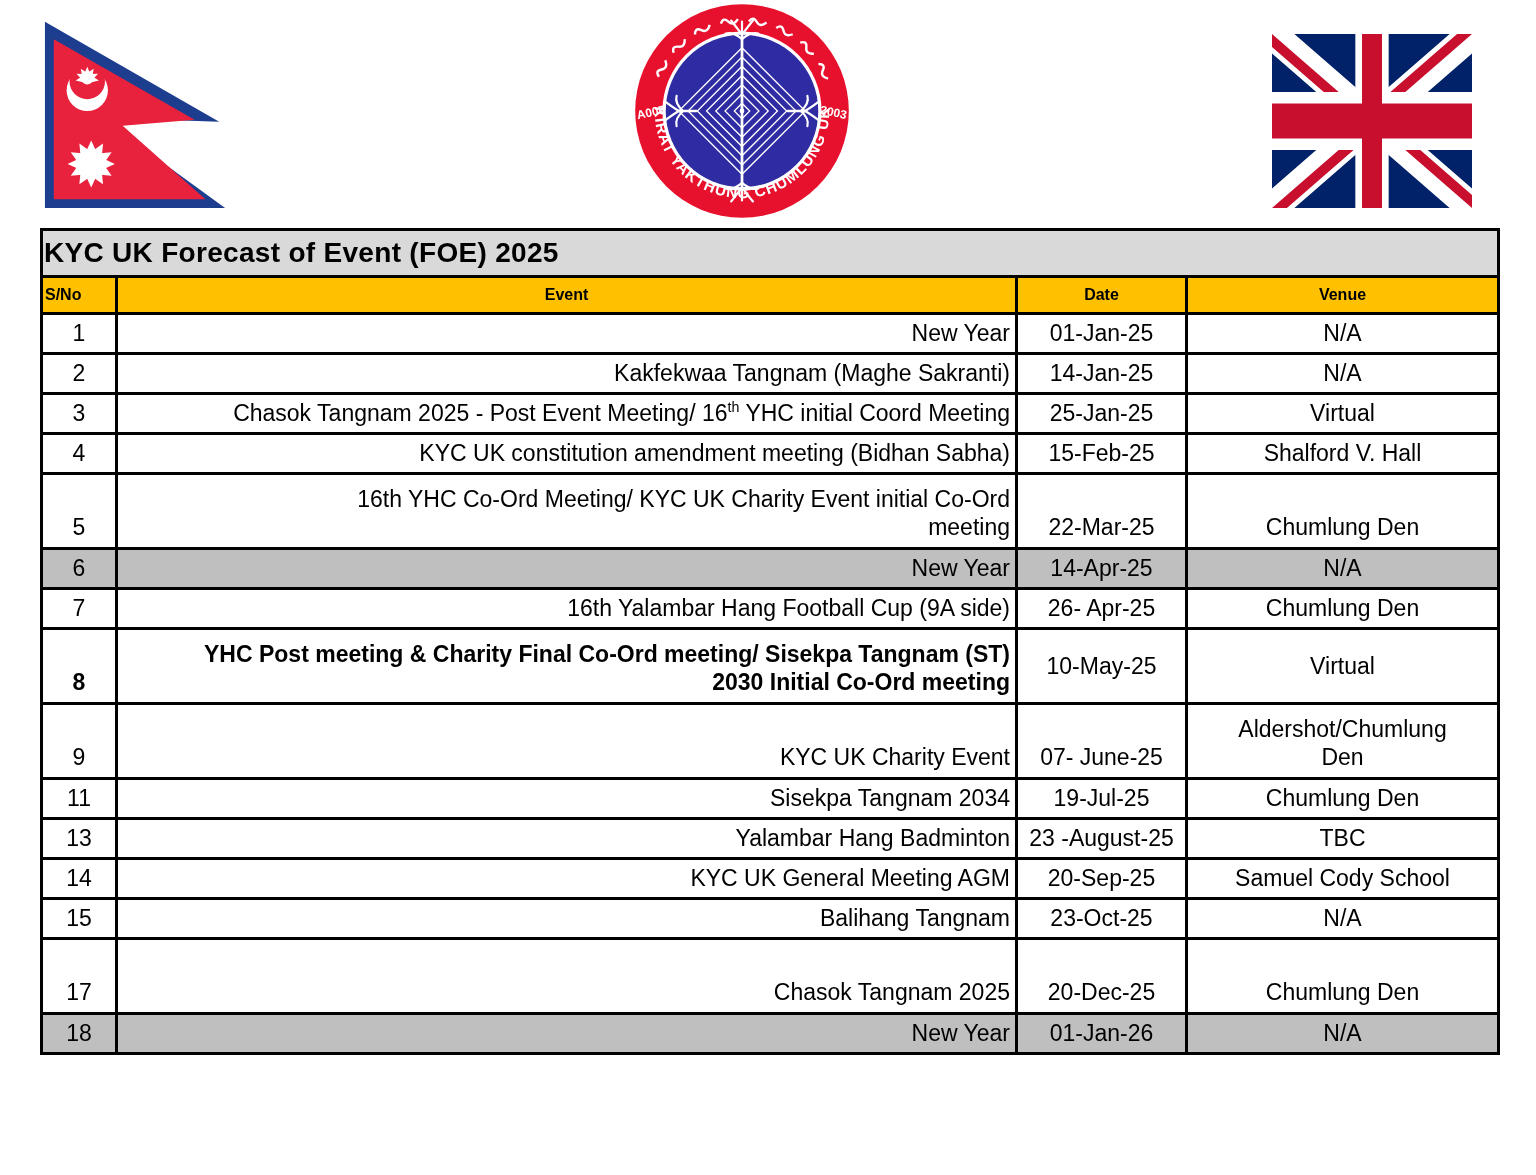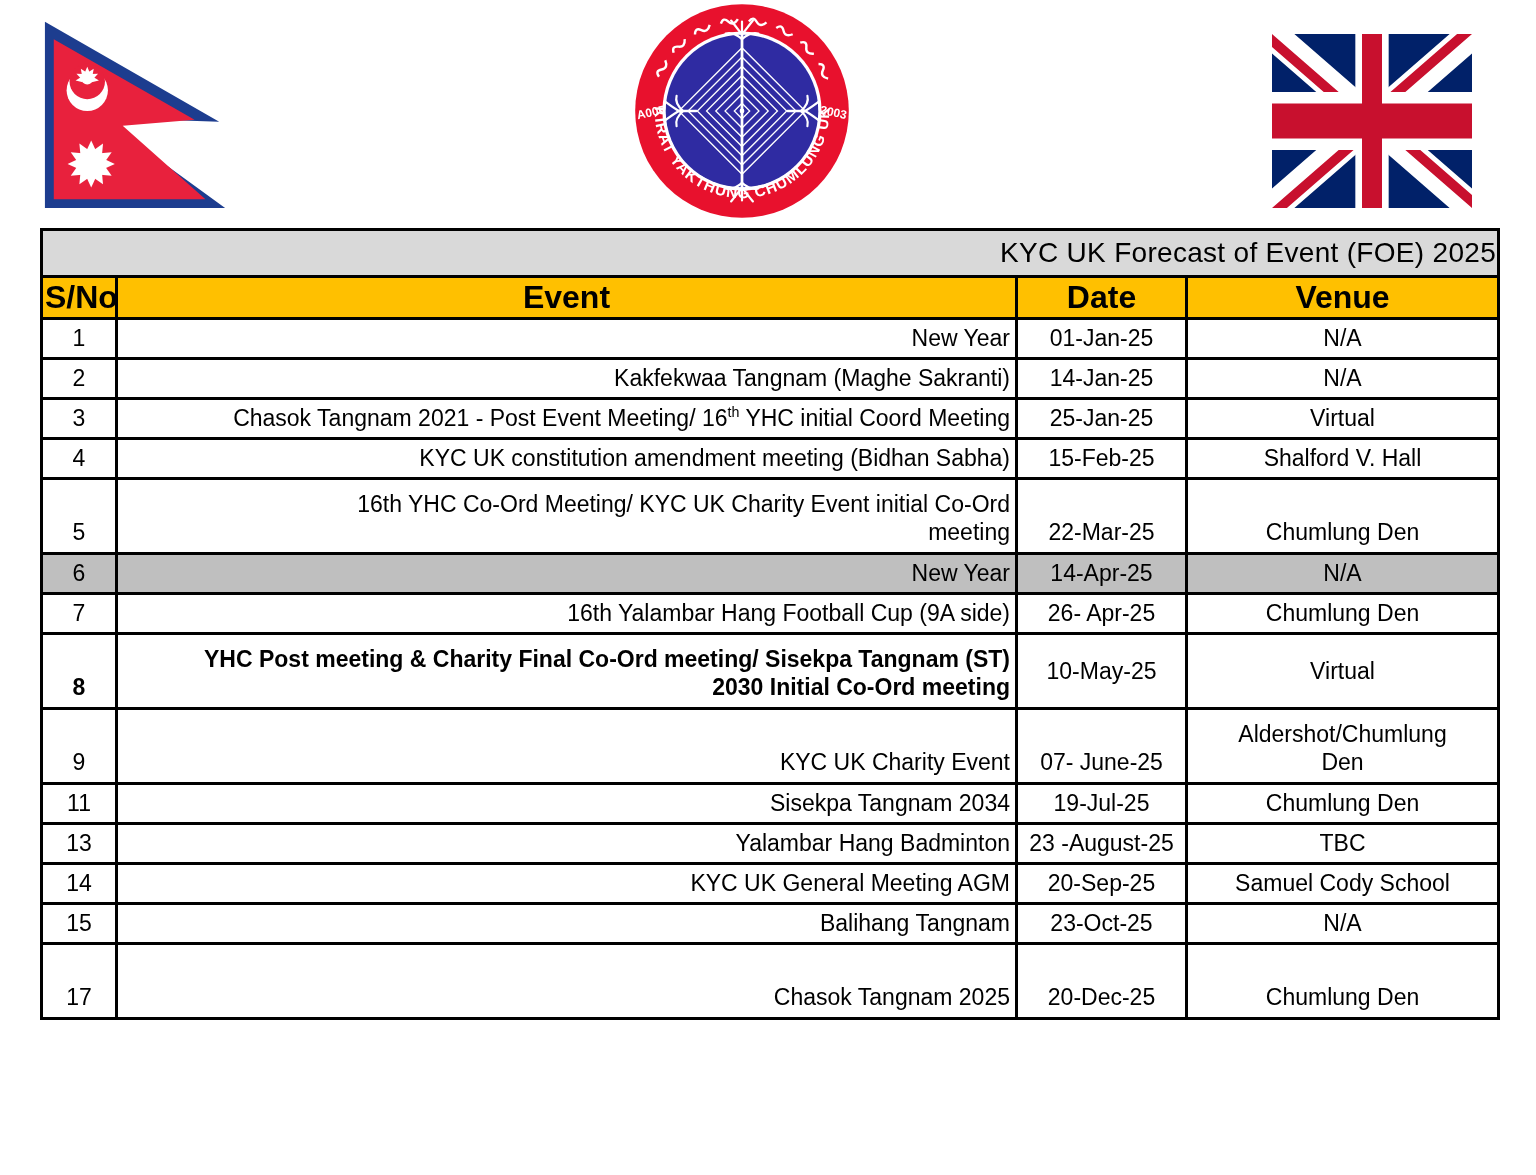--- a/index.html
+++ b/index.html
@@ -6,23 +6,23 @@
   .page{position:relative;width:1536px;height:1175px;background:#ffffff;overflow:hidden;
         font-family:"Liberation Sans",sans-serif;color:#000;}
   .top-banner{position:absolute;left:0;top:0;width:1536px;height:226px;}
   .nepal-flag{position:absolute;left:40px;top:4px;width:192px;height:208px;}
   .kyc-logo{position:absolute;left:633px;top:2px;width:218px;height:218px;}
   .uk-flag{position:absolute;left:1272px;top:34px;width:200px;height:174px;}
 
   table.foe{position:absolute;left:40px;top:228px;border-collapse:collapse;table-layout:fixed;
             width:1457px;background:#fff;}
   table.foe th,table.foe td{border:3px solid #000;overflow:hidden;}
-  .title-row th{background:#D9D9D9;font-size:28px;font-weight:normal;text-align:right;height:42px;
+  .title-row th{background:#D9D9D9;font-size:28px;font-weight:bold;text-align:left;height:42px;
                 letter-spacing:.3px;}
-  .header-row th{background:#FFC000;font-size:32px;font-weight:bold;text-align:center;height:32px;margin-left:32px;}
+  .header-row th{background:#FFC000;font-size:16px;font-weight:bold;text-align:center;height:32px;margin-left:32px;}
   .header-row th.col-sno{text-align:left;padding-left:2px;}
   table.foe td{font-size:23px;height:35px;padding:1px 5px;vertical-align:middle;line-height:1.25;}
   td.col-sno{text-align:center;padding:1px 2px;}
   td.col-event{text-align:right;}
   td.col-date{text-align:center;padding:1px 2px;}
   td.col-venue{text-align:center;}
   tr.highlight td{background:#BFBFBF;}
   tr.tall td{height:66px;}
   tr.vbottom td{vertical-align:bottom;padding-bottom:5px;}
   tr.vmixed td.col-sno,tr.vmixed td.col-event{vertical-align:bottom;padding-bottom:5px;font-weight:bold;}
@@ -167,21 +167,21 @@
           <td class="col-venue"><span>N/A</span></td>
         </tr>
         <tr>
           <td class="col-sno">2</td>
           <td class="col-event"><span>Kakfekwaa Tangnam (Maghe Sakranti)</span></td>
           <td class="col-date">14-Jan-25</td>
           <td class="col-venue"><span>N/A</span></td>
         </tr>
         <tr>
           <td class="col-sno">3</td>
-          <td class="col-event"><span>Chasok Tangnam 2021 - Post Event Meeting/ 16</span><sup>th</sup><span> YHC initial Coord Meeting</span></td>
+          <td class="col-event"><span>Chasok Tangnam 2025 - Post Event Meeting/ 16</span><sup>th</sup><span> YHC initial Coord Meeting</span></td>
           <td class="col-date">25-Jan-25</td>
           <td class="col-venue"><span>Virtual</span></td>
         </tr>
         <tr>
           <td class="col-sno">4</td>
           <td class="col-event"><span>KYC UK constitution amendment meeting (Bidhan Sabha)</span></td>
           <td class="col-date">15-Feb-25</td>
           <td class="col-venue"><span>Shalford V. Hall</span></td>
         </tr>
         <tr class="tall vbottom">
@@ -237,16 +237,22 @@
           <td class="col-event"><span>Balihang Tangnam</span></td>
           <td class="col-date">23-Oct-25</td>
           <td class="col-venue"><span>N/A</span></td>
         </tr>
         <tr class="tall vbottom">
           <td class="col-sno">17</td>
           <td class="col-event"><span>Chasok Tangnam 2025</span></td>
           <td class="col-date">20-Dec-25</td>
           <td class="col-venue"><span>Chumlung Den</span></td>
         </tr>
+        <tr class="highlight">
+          <td class="col-sno">18</td>
+          <td class="col-event"><span>New Year</span></td>
+          <td class="col-date">01-Jan-26</td>
+          <td class="col-venue"><span>N/A</span></td>
+        </tr>
       </tbody>
   </table>
 
 </div>
 
 </body></html>

